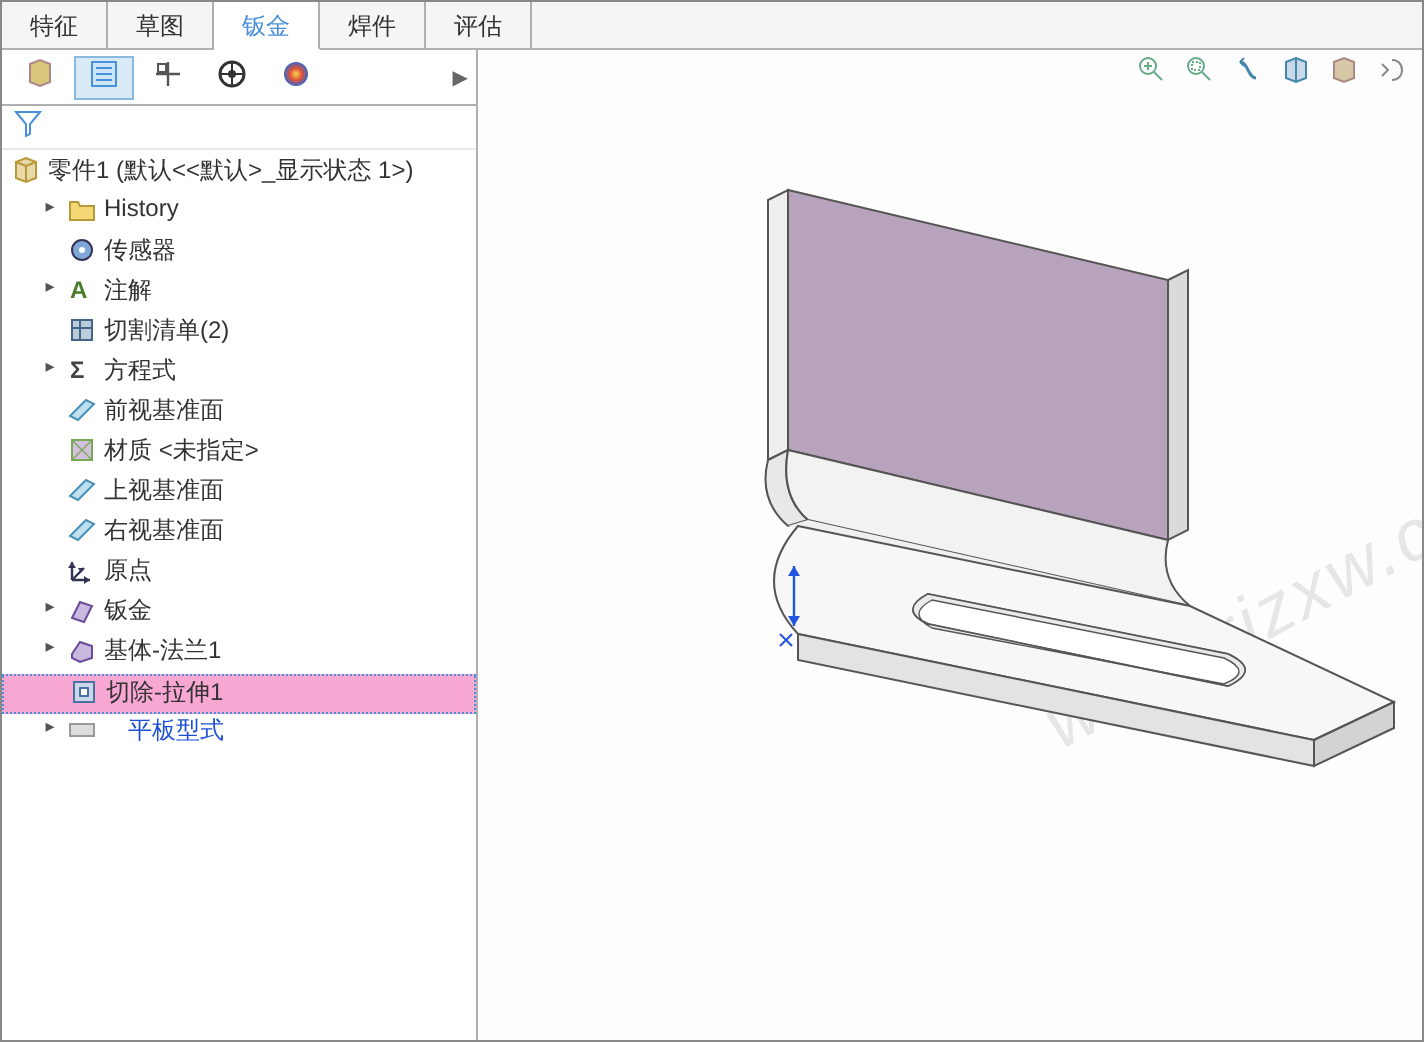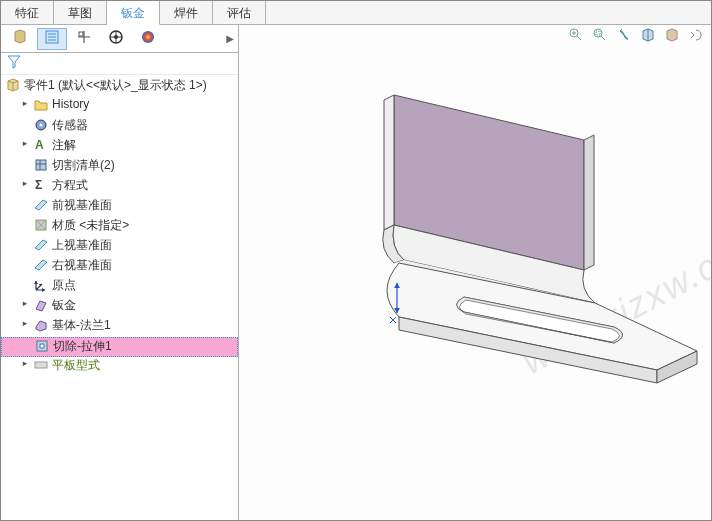--- a/index.html
+++ b/index.html
@@ -20,21 +20,21 @@
   .ptab-arrow { margin-left: auto; font-size: 10px; color: #666; cursor: pointer; }
   
   .filter-row { height: 22px; display: flex; align-items: center; padding-left: 6px; border-bottom: 1px solid #e8e8e8; }
   
   .tree { flex: 1; overflow-y: auto; padding: 2px 0; }
   .node { display: flex; align-items: flex-start; height: 20px; padding: 0 4px; white-space: nowrap; cursor: default; }
   .node.selected { background: #f9a8d4; border: 1px dotted #4a90d9; }
   .exp { width: 12px; height: 12px; margin-right: 2px; font-size: 9px; color: #555; display: flex; align-items: center; justify-content: center; cursor: pointer; }
   .node .icon { width: 16px; height: 16px; margin-right: 3px; display: flex; align-items: center; justify-content: center; }
   .node .lbl { color: #333; }
-  .node.dim .lbl { color: #4d7c0f; }
+  .node.dim .lbl { color: #1d4ed8; margin-left: 12px; }
   .depth1 { padding-left: 18px; }
   
   .viewport { flex: 1; background: #fdfdfd; position: relative; overflow: hidden; }
   
   .view-tools { position: absolute; top: 2px; right: 6px; display: flex; gap: 6px; }
   .vt { width: 18px; height: 18px; cursor: pointer; display: flex; align-items: center; justify-content: center; }
   
   .model { position: absolute; top: 40px; left: 20px; }
   
   .watermark { position: absolute; left: 270px; top: 255px; font-size: 36px; color: #e6e6e6; font-style: italic; transform: rotate(-28deg); pointer-events: none; user-select: none; letter-spacing: 2px; }

